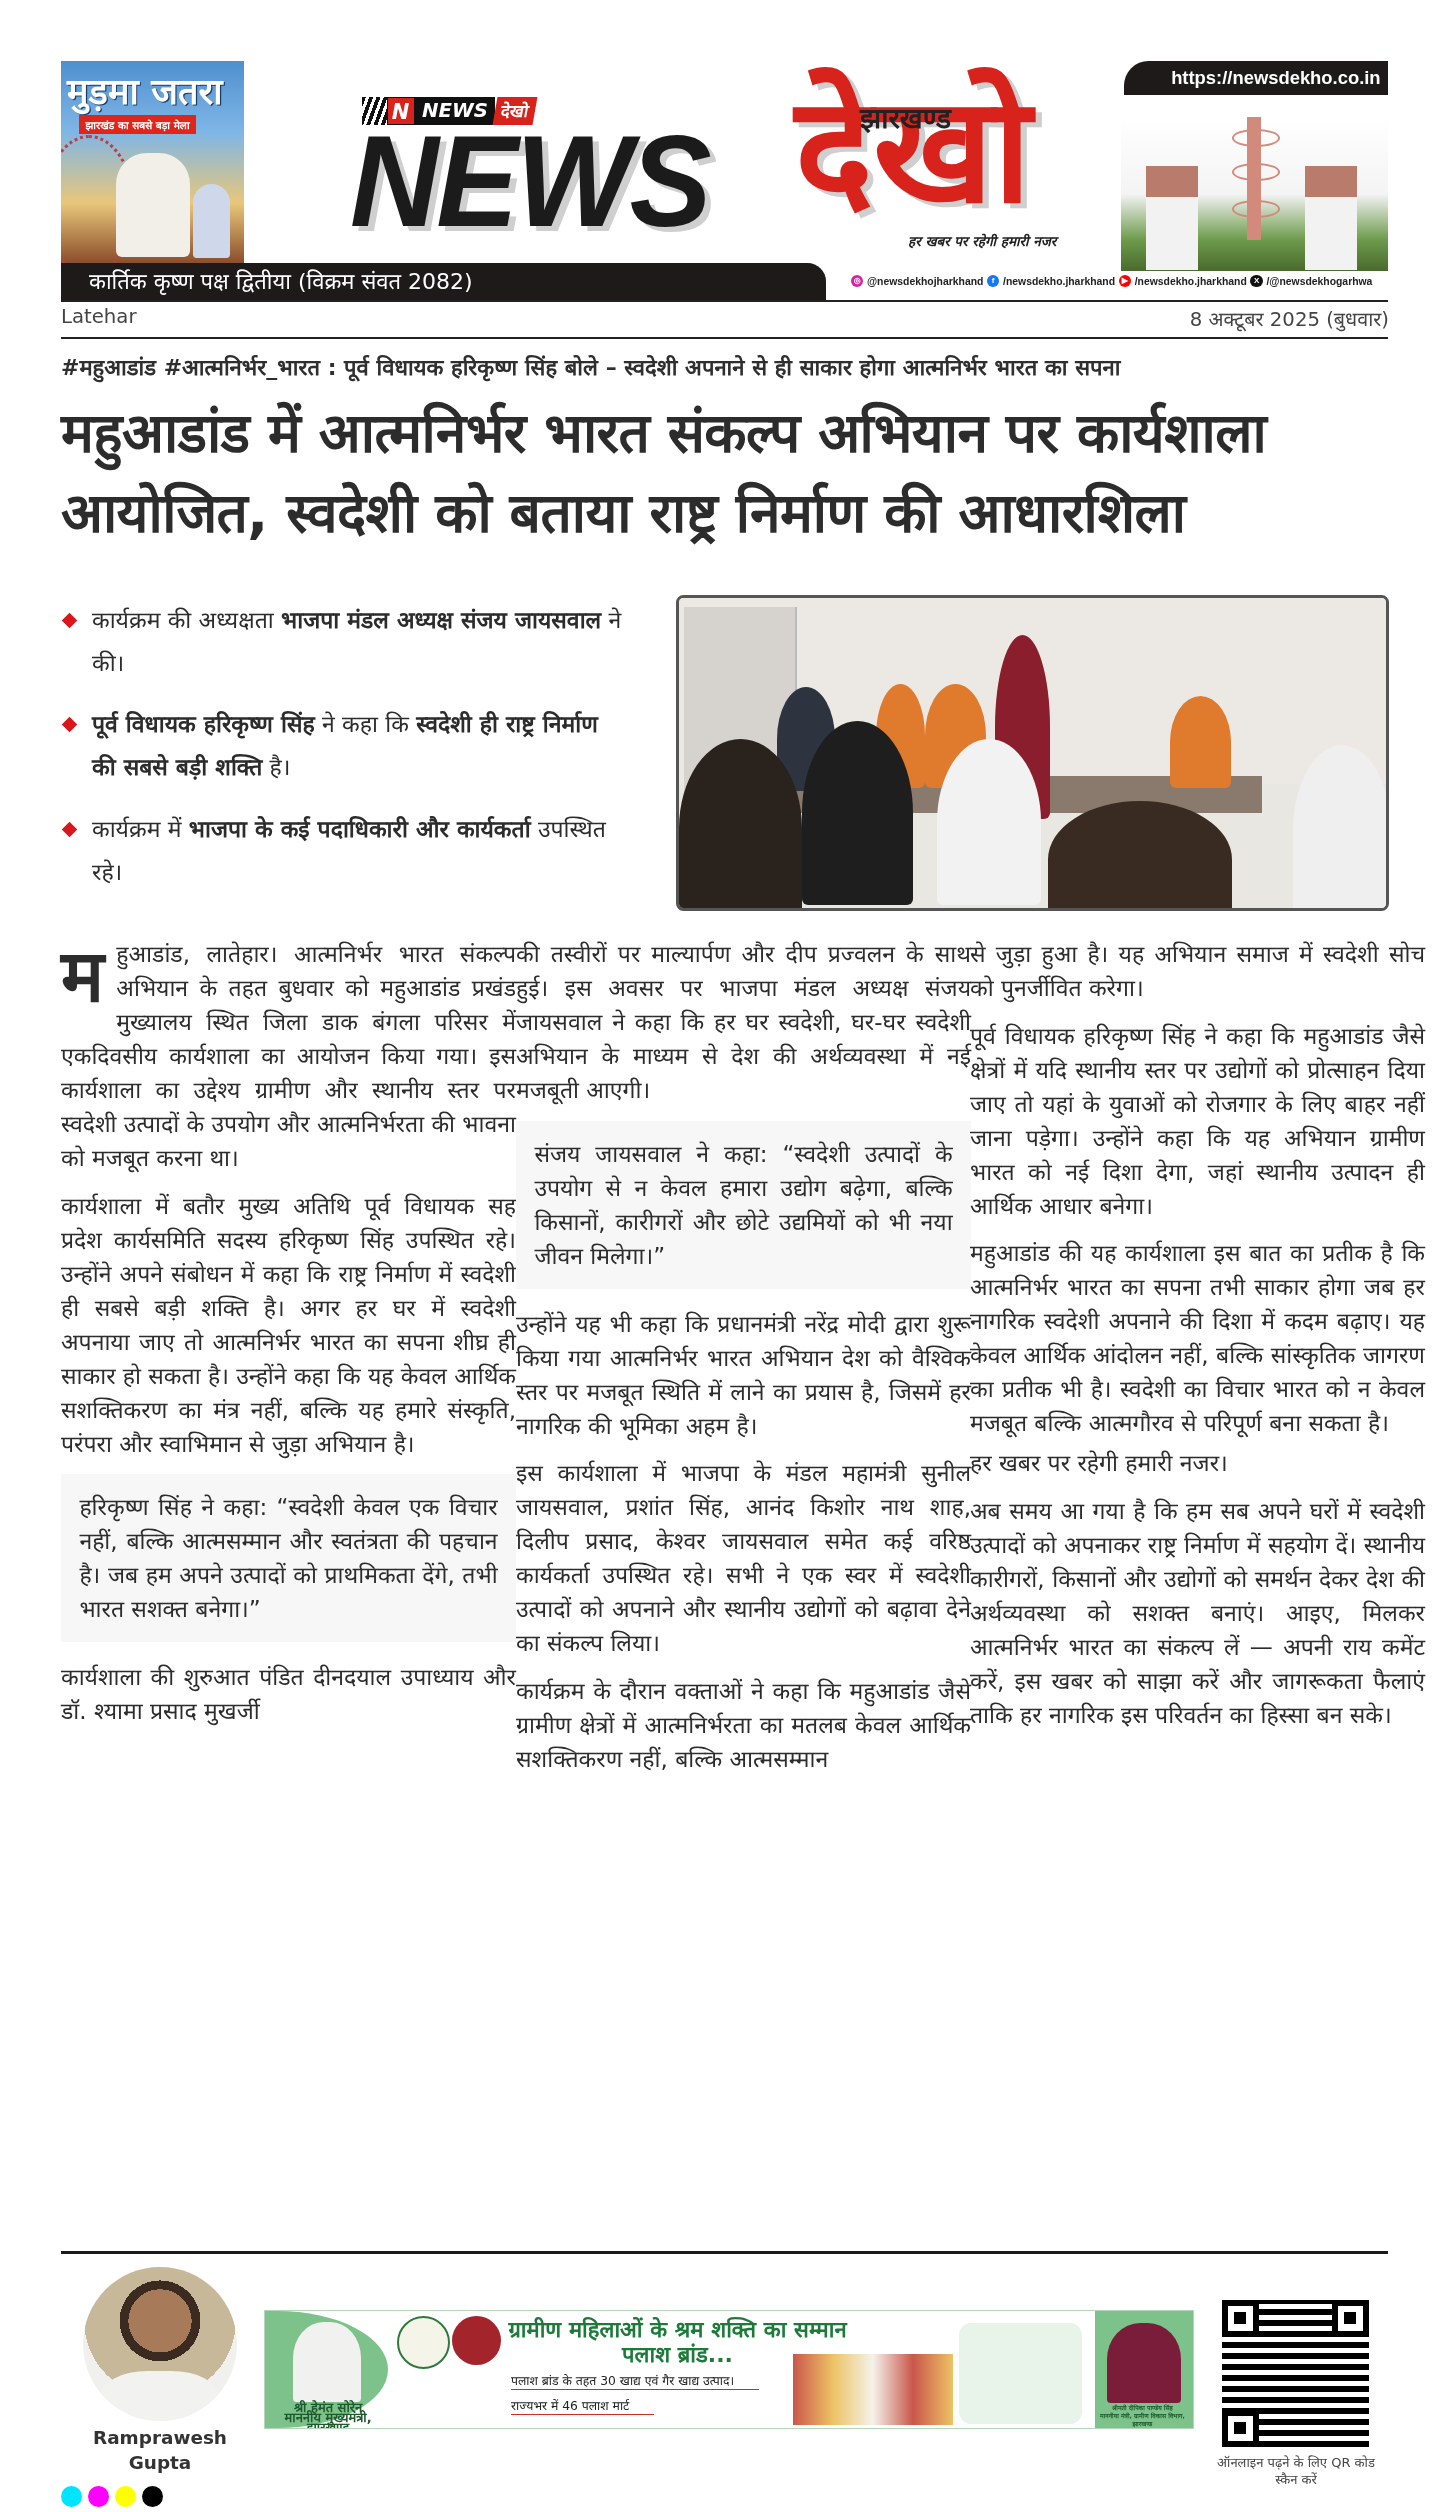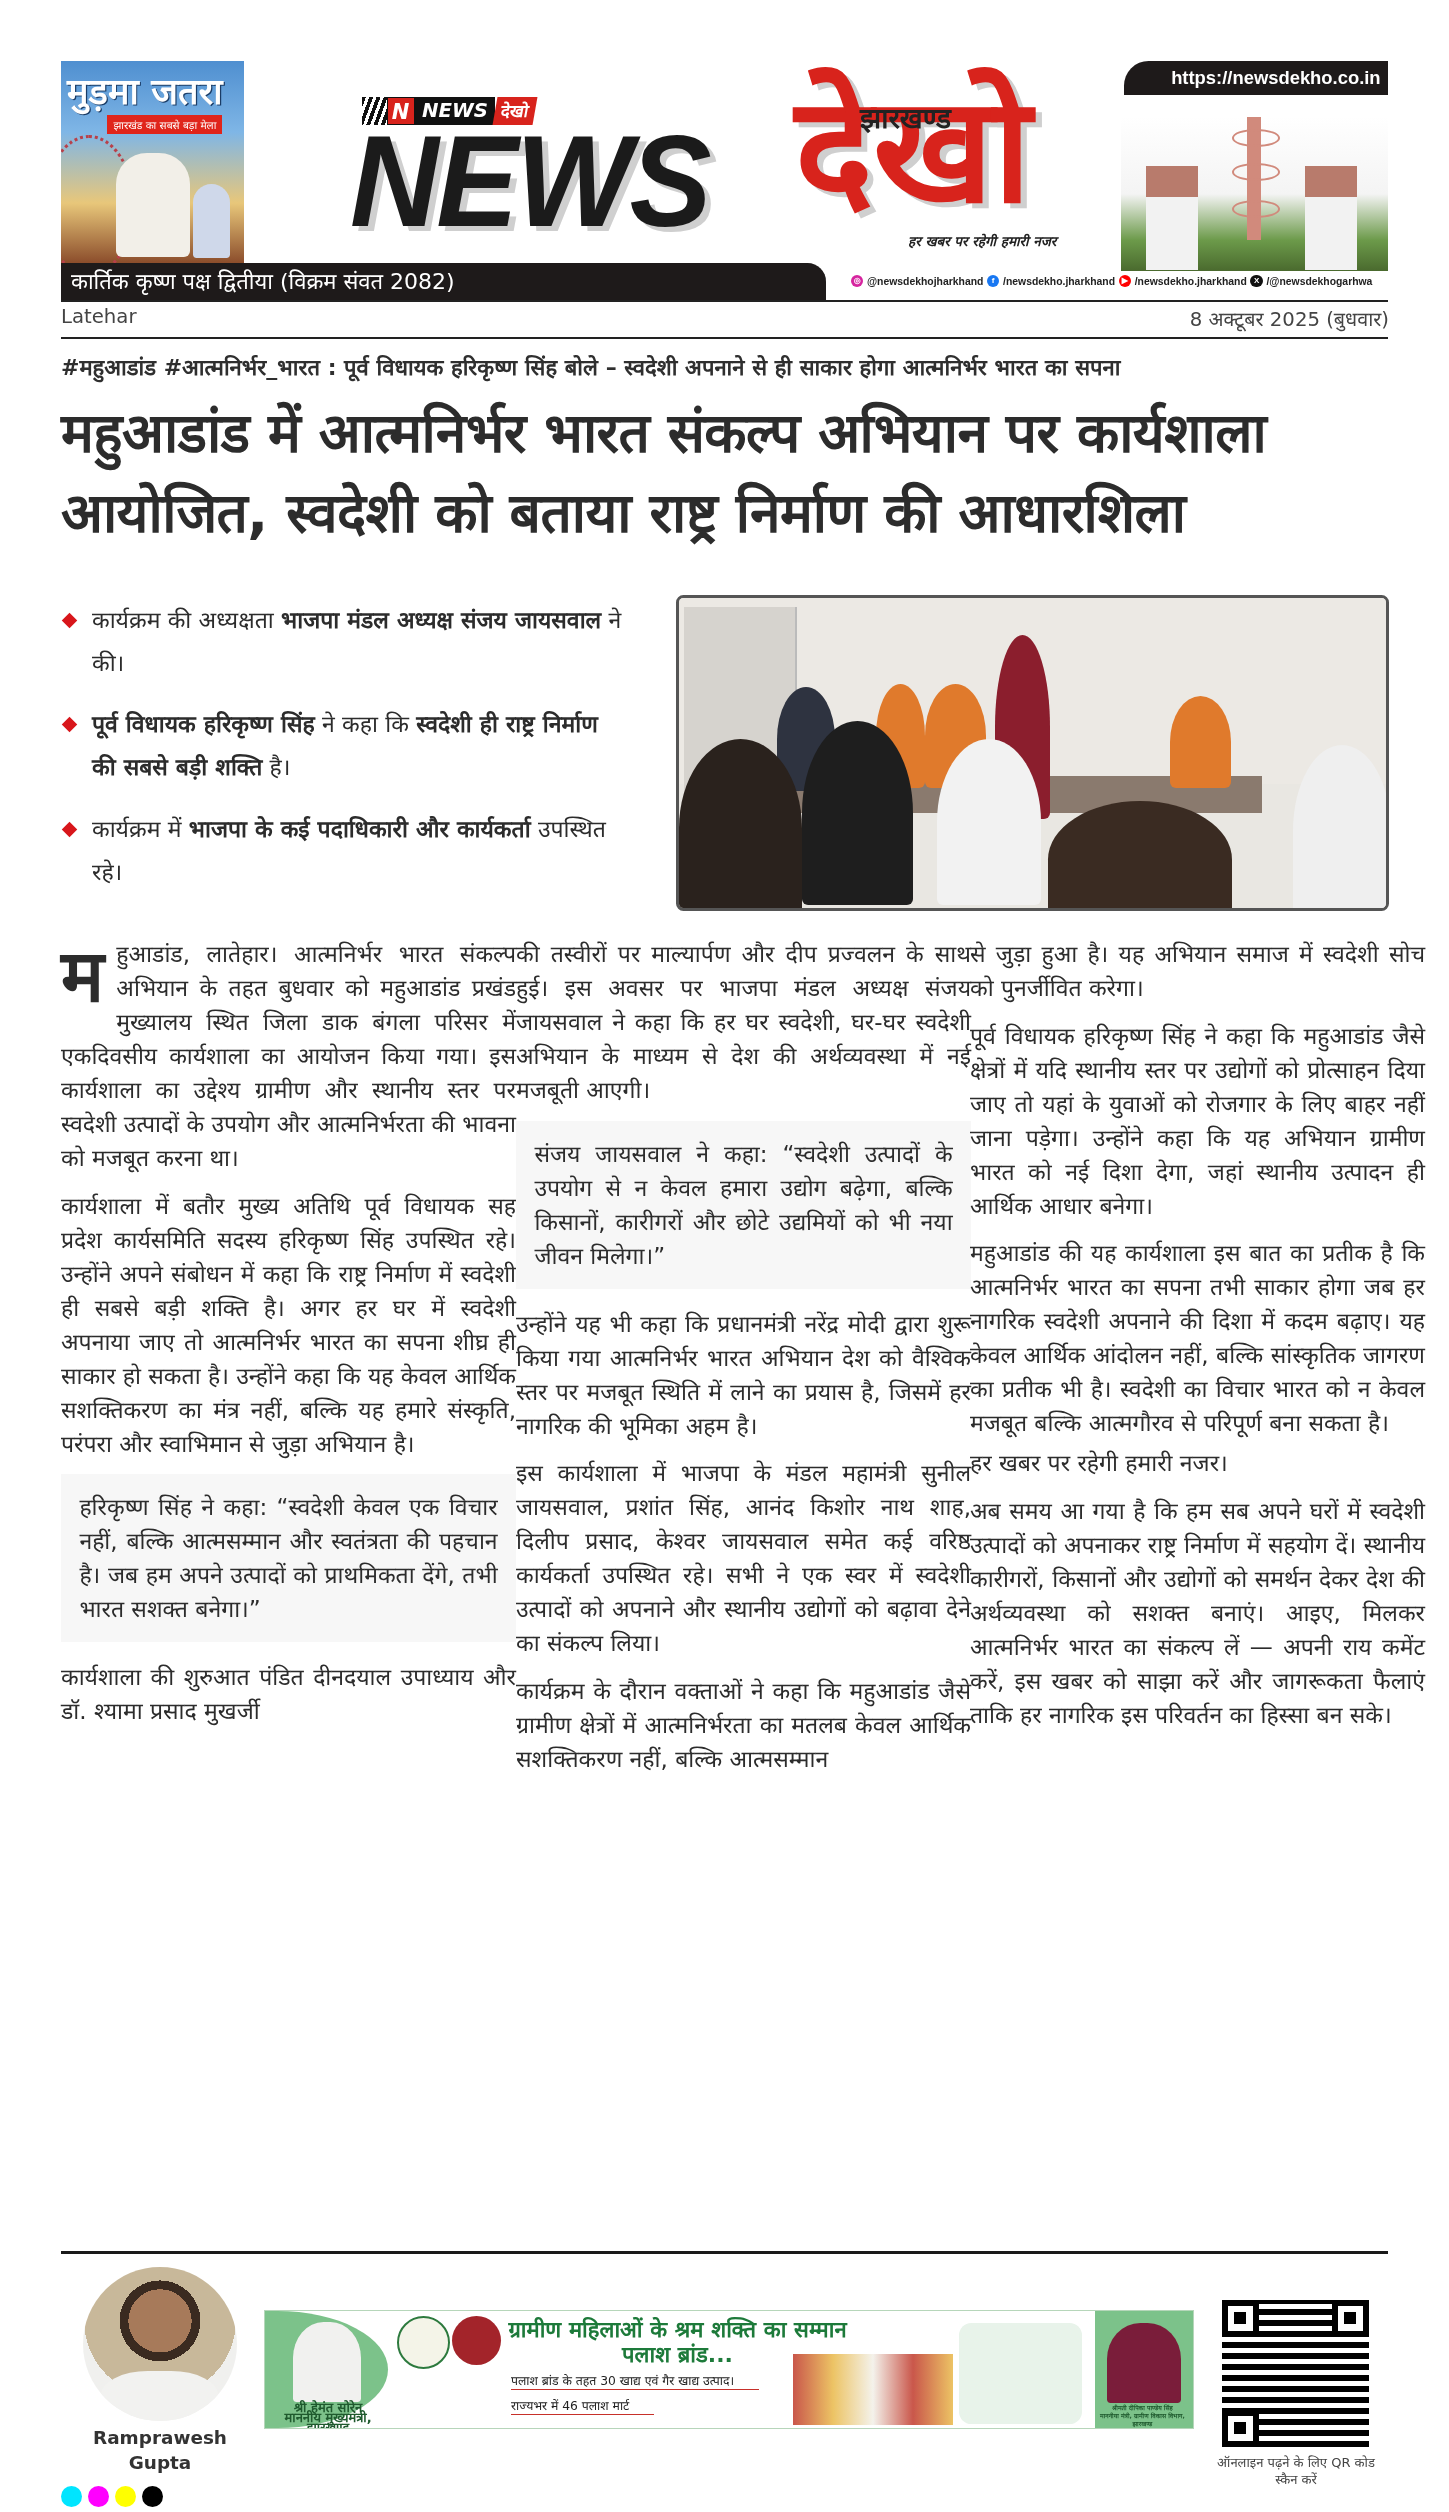--- a/index.html
+++ b/index.html
@@ -1,25 +1,25 @@
 <!DOCTYPE html>
 <html style="font-size:9.8px"><head>
 <meta charset="utf-8">
 <style>
   html,body{margin:0;padding:0;background:#fff;}
   body{width:1450px;height:2512px;position:relative;overflow:hidden;font-family:"DejaVu Sans",sans-serif;color:#2b2b2b;}
   .abs{position:absolute;}
   
   .ad-left{left:61px;top:61px;width:183px;height:203px;background:linear-gradient(180deg,#4f8fd0 0%,#7fb6e6 35%,#e8c77a 70%,#8a4b2a 100%);overflow:hidden;}
   .ad-left .t1{position:absolute;left:6.1px;top:4.9px;font-size:36px;font-weight:bold;color:#fff;text-shadow:1.2px 1.2px 0 #1a3c66;font-family:"DejaVu Serif",serif;}
-  .ad-left .t2{position:absolute;left:18.4px;top:54px;background:#e0251b;color:#fff;font-size:10.4px;padding:2.5px 6.1px;font-weight:normal;margin-left:28px;}
+  .ad-left .t2{position:absolute;left:18.4px;top:54px;background:#e0251b;color:#fff;font-size:10.4px;padding:2.5px 6.1px;font-weight:bold;}
   .ad-left .fig{position:absolute;left:55px;top:92px;width:74px;height:104px;background:#f2efe8;border-radius:31px 31px 6.1px 6.1px;}
   .ad-left .fig2{position:absolute;left:132px;top:123px;width:37px;height:74px;background:#cfd8ea;border-radius:18.4px 18.4px 3.7px 3.7px;}
   .ad-left .wheel{position:absolute;left:-18.4px;top:74px;width:86px;height:135px;border:3.7px dotted #b8404a;border-radius:50%;}
-  .dateband{left:61px;top:263px;width:765px;height:37px;background:#1e1a1a;color:#fff;font-size:22px;line-height:37px;padding-left:10px;box-sizing:border-box;border-radius:0 18.4px 0 0;}
+  .dateband{left:61px;top:263px;width:765px;height:37px;background:#1e1a1a;color:#fff;font-size:22px;line-height:37px;padding-left:28px;box-sizing:border-box;border-radius:0 18.4px 0 0;}
   .chip{left:362px;top:95px;height:32px;display:flex;align-items:center;}
   .chip .bars{width:24.6px;height:28px;background:repeating-linear-gradient(110deg,#111 0 3.7px,#fff 3.7px 6.8px);}
   .chip .n{width:28px;height:28px;background:#d8231c;color:#fff;font-weight:bold;font-style:italic;font-size:21px;text-align:center;line-height:28px;border:1.8px solid #111;box-sizing:border-box;}
   .chip .nw{background:#111;color:#fff;font-weight:bold;font-style:italic;font-size:19.7px;padding:0 7.4px;height:28px;line-height:28px;}
   .chip .dk{background:#d8231c;color:#fff;font-weight:bold;font-size:17px;padding:0 6.1px;height:28px;line-height:28px;transform:skewX(-10deg);}
   .logo-news{left:350px;top:120px;font-family:"Liberation Sans",sans-serif;font-weight:900;font-size:123px;letter-spacing:-2.5px;color:#1b1b1b;font-style:italic;transform:scaleY(1.05);text-shadow:6.1px 4.9px 0 #cfcfcf;line-height:1;}
   .logo-dekho{left:795px;top:77px;font-family:"DejaVu Sans",sans-serif;font-weight:bold;font-size:147px;color:#d8231c;line-height:1;text-shadow:6.1px 4.9px 0 #cfcfcf;}
   .logo-jh{left:860px;top:98px;font-size:28px;font-weight:bold;color:#222;}
   .tagline{left:908px;top:232px;font-size:13.5px;font-weight:bold;font-style:italic;color:#222;}
   .urlbar{left:1124px;top:61px;width:264px;height:34px;background:#1e1a1a;color:#fff;border-radius:24.6px 0 0 0;font-family:"Liberation Sans",sans-serif;font-weight:bold;font-size:18.4px;line-height:34px;text-align:right;padding-right:7.4px;box-sizing:border-box;}

